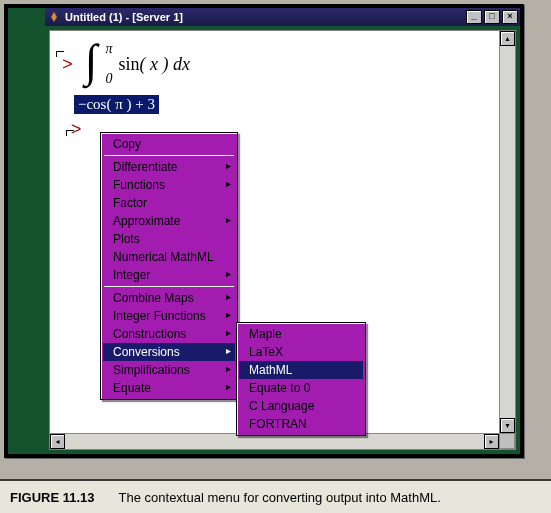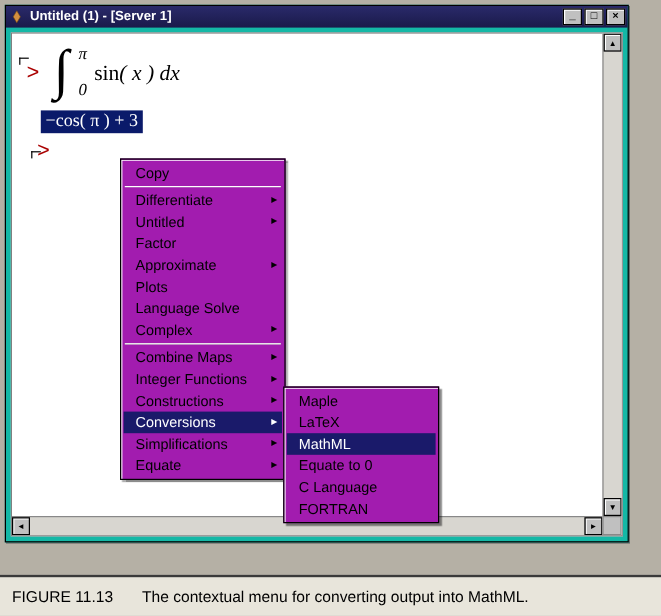--- a/index.html
+++ b/index.html
@@ -13,23 +13,24 @@
     position: relative;
   }
   .page-wrap {
     padding: 4px 18px 4px 4px;
     width: 551px;
     height: 475px;
     position: relative;
   }
   .window {
     width: 520px;
-    border: 1px solid #000000;
-    background: #14b8a6;
+    border: 4px solid #000000;
+    background: #14532d;
     box-shadow: 1px 1px 0 #6a6a6a;
+    padding-left: 37px;
   }
   .titlebar {
     height: 18px;
     background: linear-gradient(#2a2a6a, #1a1a4a);
     color: #fff;
     display: flex;
     align-items: center;
     padding: 0 2px;
     font-size: 11px;
     font-weight: bold;
@@ -224,21 +225,21 @@
     position:absolute;
     left:0; right:0; bottom:0;
     height:34px;
     background:#e8e5db;
     border-top:2px solid #3a3a3a;
     display:flex;
     align-items:center;
     padding:0 10px;
     font-size:13px;
   }
-  .caption .fig-label { font-weight:normal; margin-right:24px; }
+  .caption .fig-label { font-weight:bold; margin-right:24px; }
 </style>
 </head>
 <body>
 
 <div class="page-wrap">
   <div class="window">
     <div class="titlebar">
       <span class="app-icon">
         <svg width="12" height="12" viewBox="0 0 12 12">
             <path d="M6 1 L9 6 L6 11 L3 6 Z" fill="#d49040" stroke="#7a4a10" stroke-width="0.5"></path>
@@ -289,26 +290,26 @@
         <div class="sb-btn sb-right">▸</div>
       </div>
       <div class="corner"></div>
     </div>
   </div>
 
   <div id="main-menu" class="menu">
     <div class="menu-item">Copy</div>
     <div class="menu-sep"></div>
     <div class="menu-item has-sub">Differentiate</div>
-    <div class="menu-item has-sub">Untitled</div>
+    <div class="menu-item has-sub">Functions</div>
     <div class="menu-item">Factor</div>
     <div class="menu-item has-sub">Approximate</div>
     <div class="menu-item">Plots</div>
-    <div class="menu-item">Language Solve</div>
-    <div class="menu-item has-sub">Complex</div>
+    <div class="menu-item">Numerical MathML</div>
+    <div class="menu-item has-sub">Integer</div>
     <div class="menu-sep"></div>
     <div class="menu-item has-sub">Combine Maps</div>
     <div class="menu-item has-sub">Integer Functions</div>
     <div class="menu-item has-sub">Constructions</div>
     <div class="menu-item has-sub highlight">Conversions</div>
     <div class="menu-item has-sub">Simplifications</div>
     <div class="menu-item has-sub">Equate</div>
   </div>
 
   <div id="sub-menu" class="menu">

